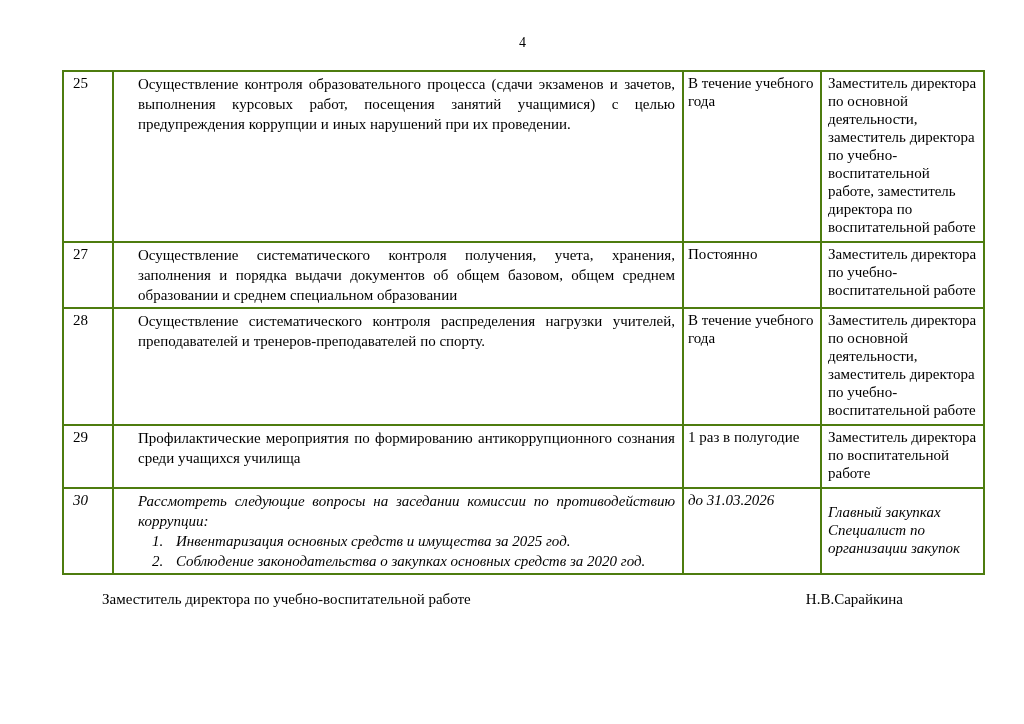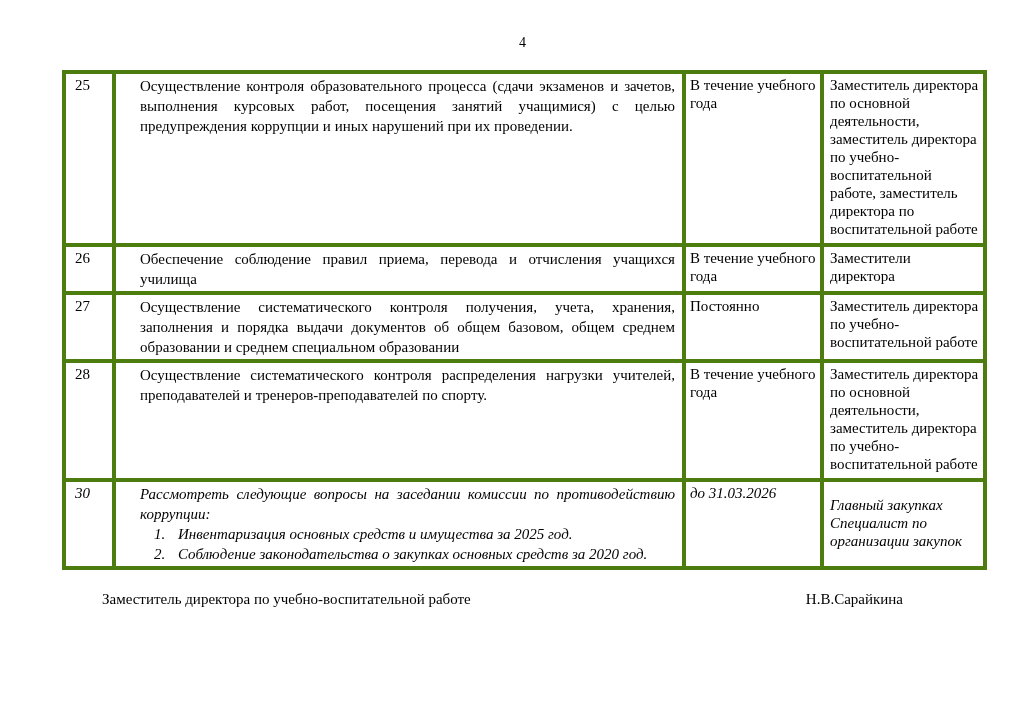--- a/index.html
+++ b/index.html
@@ -19,21 +19,21 @@
     font-size: 14px;
   }
   table.plan {
     position: absolute;
     left: 62px; top: 70px;
     width: 921px;
     border-collapse: collapse;
     table-layout: fixed;
   }
   table.plan td {
-    border: 4px solid #4d7c0f;
+    border: 2px solid #4d7c0f;
     vertical-align: top;
     font-size: 15px;
     overflow: hidden;
   }
   tr.r25 { height: 159px; }
   tr.r26 { height: 36px; }
   tr.r27 { height: 53px; margin-top: 43px; }
   tr.r28 { height: 105px; margin-top: 44px; }
   tr.r29 { height: 50px; }
   tr.r30 { height: 73px; font-style: italic; }
@@ -67,37 +67,37 @@
       <col style="width:138px">
       <col style="width:163px">
     </colgroup>
     <tbody>
       <tr class="r25">
         <td class="c-num">25</td>
         <td class="c-act">Осуществление контроля образовательного процесса (сдачи экзаменов и зачетов, выполнения курсовых работ, посещения занятий учащимися) с целью предупреждения коррупции и иных нарушений при их проведении.</td>
         <td class="c-term">В течение учебного года</td>
         <td class="c-resp">Заместитель директора по основной деятельности, заместитель директора по учебно-воспитательной работе, заместитель директора по воспитательной работе</td>
       </tr>
-      <tr class="r26">
-        <td class="c-num">26</td>
-        <td class="c-act">Обеспечение соблюдение правил приема, перевода и отчисления учащихся училища</td>
-        <td class="c-term">В течение учебного года</td>
-        <td class="c-resp">Заместители директора</td>
-      </tr>
       <tr class="r27">
         <td class="c-num">27</td>
         <td class="c-act">Осуществление систематического контроля получения, учета, хранения, заполнения и порядка выдачи документов об общем базовом, общем среднем образовании и среднем специальном образовании</td>
         <td class="c-term">Постоянно</td>
         <td class="c-resp">Заместитель директора по учебно-воспитательной работе</td>
       </tr>
       <tr class="r28">
         <td class="c-num">28</td>
         <td class="c-act">Осуществление систематического контроля распределения нагрузки учителей, преподавателей и тренеров-преподавателей по спорту.</td>
         <td class="c-term">В течение учебного года</td>
         <td class="c-resp">Заместитель директора по основной деятельности, заместитель директора по учебно-воспитательной работе</td>
+      </tr>
+      <tr class="r29">
+        <td class="c-num">29</td>
+        <td class="c-act">Профилактические мероприятия по формированию антикоррупционного сознания среди учащихся училища</td>
+        <td class="c-term">1 раз в полугодие</td>
+        <td class="c-resp">Заместитель директора по воспитательной работе</td>
       </tr>
       <tr class="r30">
         <td class="c-num">30</td>
         <td class="c-act">
           <div>Рассмотреть следующие вопросы на заседании комиссии по противодействию коррупции:</div>
           <div class="agenda-item">
             <span class="marker">1.</span>
             <span>Инвентаризация основных средств и имущества за 2025 год.</span>
           </div>
           <div class="agenda-item">

